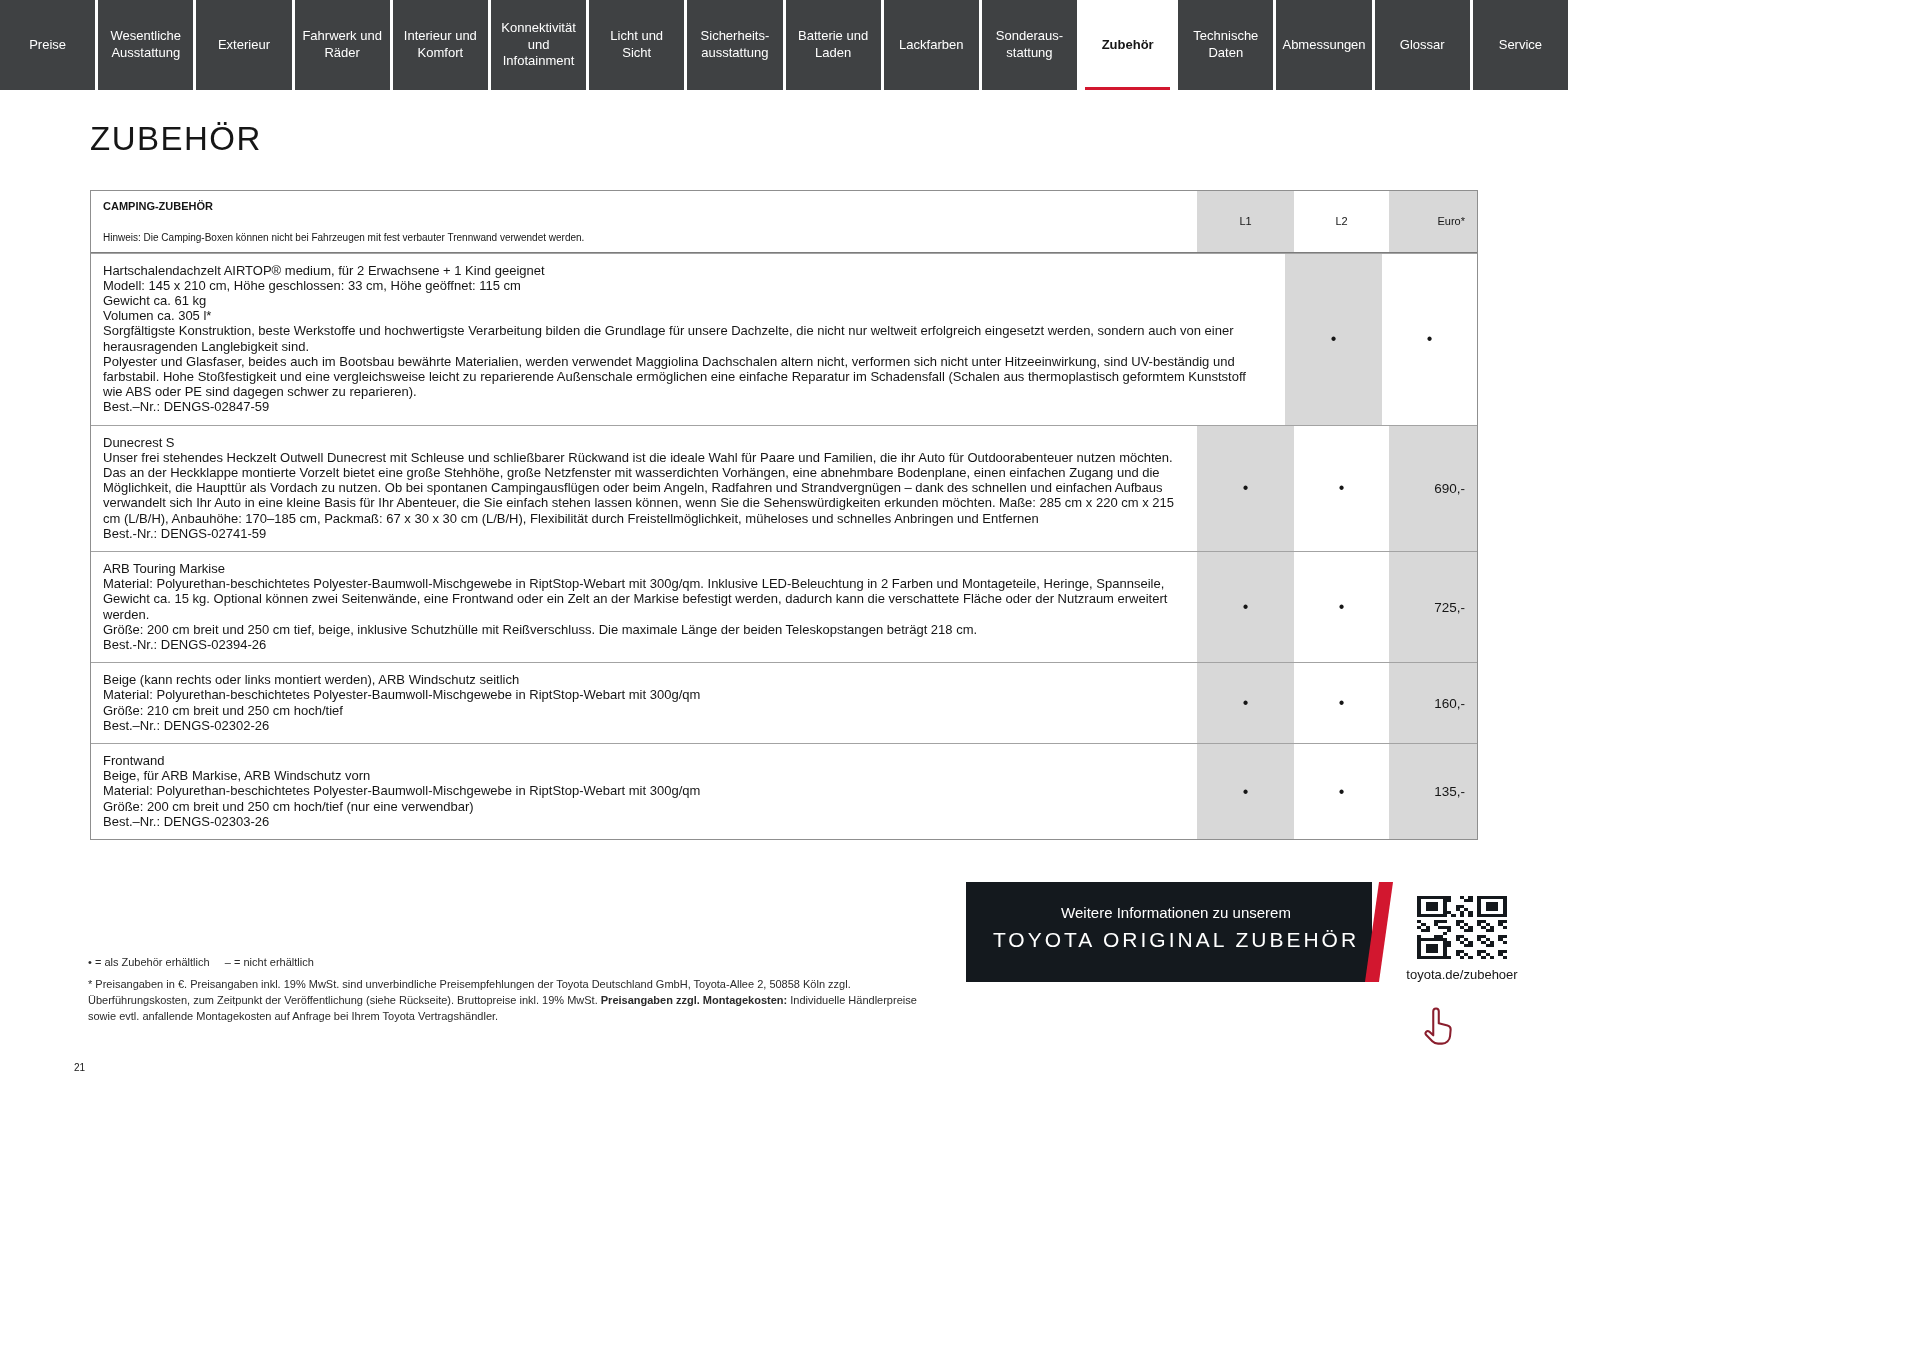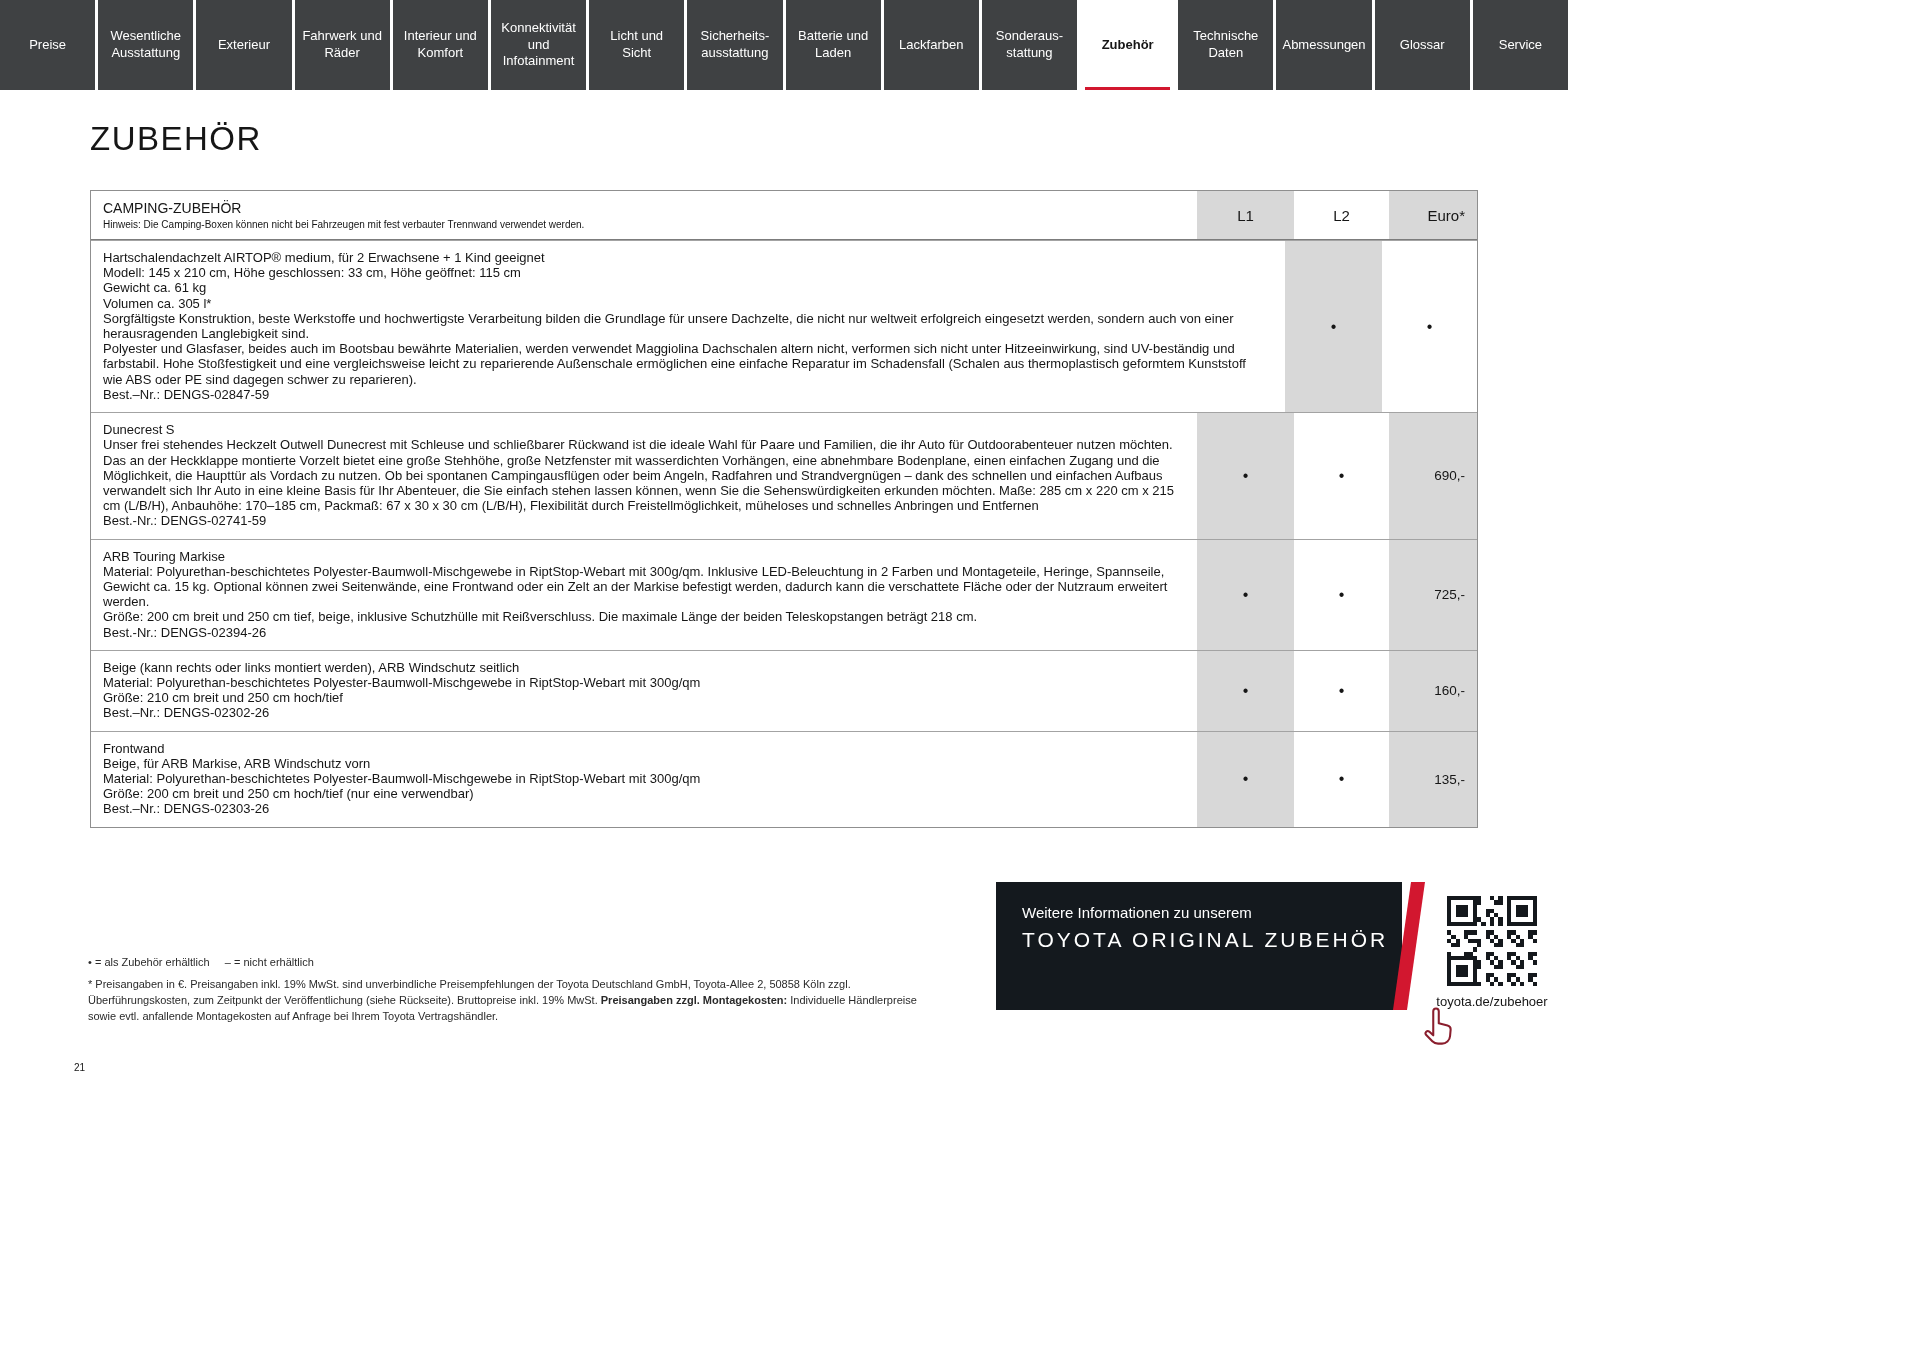--- a/index.html
+++ b/index.html
@@ -21,31 +21,31 @@
   .acc-table { position:absolute; left:90px; top:190px; width:1388px; border:1px solid #8f8f8f; font-size:13px; }
   .t-row { display:flex; }
   #table-body .t-row { border-top:1px solid #a3a3a3; }
   .c-desc { flex:1 1 auto; padding:9px 16px 10px 12px; line-height:1.17; }
   .line { margin:0; }
   .c-l1 { width:97px; flex:0 0 97px; background:var(--band,#d8d8d8); display:flex; align-items:center; justify-content:center; font-size:16px; }
   .c-l2 { width:95px; flex:0 0 95px; display:flex; align-items:center; justify-content:center; font-size:16px; }
   .c-euro { width:88px; flex:0 0 88px; background:var(--band,#d8d8d8); display:flex; align-items:center; justify-content:flex-end; padding-right:12px; font-size:13.5px;padding-left:16px; }
   .t-head { border-bottom:1px solid #7c7c7c; }
   .t-head .c-desc { padding:9px 12px 8px 12px; }
-  .head-title { font-weight:normal; font-size:14px; margin-bottom:3px; }
+  .head-title { font-weight:bold; font-size:11px; margin-bottom:19px; }
   .head-note { font-size:10px; }
-  .t-head .c-l1, .t-head .c-l2, .t-head .c-euro { font-size:15px;text-align:center; }
+  .t-head .c-l1, .t-head .c-l2, .t-head .c-euro { font-size:11px;text-align:center; }
 
   
   .footnotes { position:absolute; left:88px; top:956px; font-size:11px; color:#2a2a2a; }
   .legend { white-space:pre-wrap; margin-bottom:9px; }
   .footnote-text { max-width:836px; line-height:1.45; }
 
   
-  .promo { position:absolute; left:996px; top:882px; display:flex; height:128px; }
+  .promo { position:absolute; left:966px; top:882px; display:flex; height:100px;text-align:center; }
   .promo-dark { width:406px; background:var(--dark,#14191e); color:#fff; padding:22px 12px 0 26px; }
   .promo-line1 { font-size:15px; margin-bottom:7px; }
   .promo-line2 { font-size:21px; font-weight:500; letter-spacing:3px; margin-bottom:1px; white-space:nowrap; }
   .promo-line3 { font-size:15px; line-height:1.35; }
   .promo-stripe { width:14px; flex:0 0 14px; background:var(--red,#d2172f); transform:skewX(-8deg); }
   .promo-qr { width:152px; flex:0 0 152px; background:#fff; display:flex; flex-direction:column; align-items:center; padding-top:14px; }
   .qr { width:90px; height:90px; display:grid; grid-template-columns:repeat(21,1fr); grid-template-rows:repeat(21,1fr); background:#fff; }
   .qr .on { background:#14181c; }
   .qr-caption { font-size:13px; margin-top:8px; color:#161616; }
 

